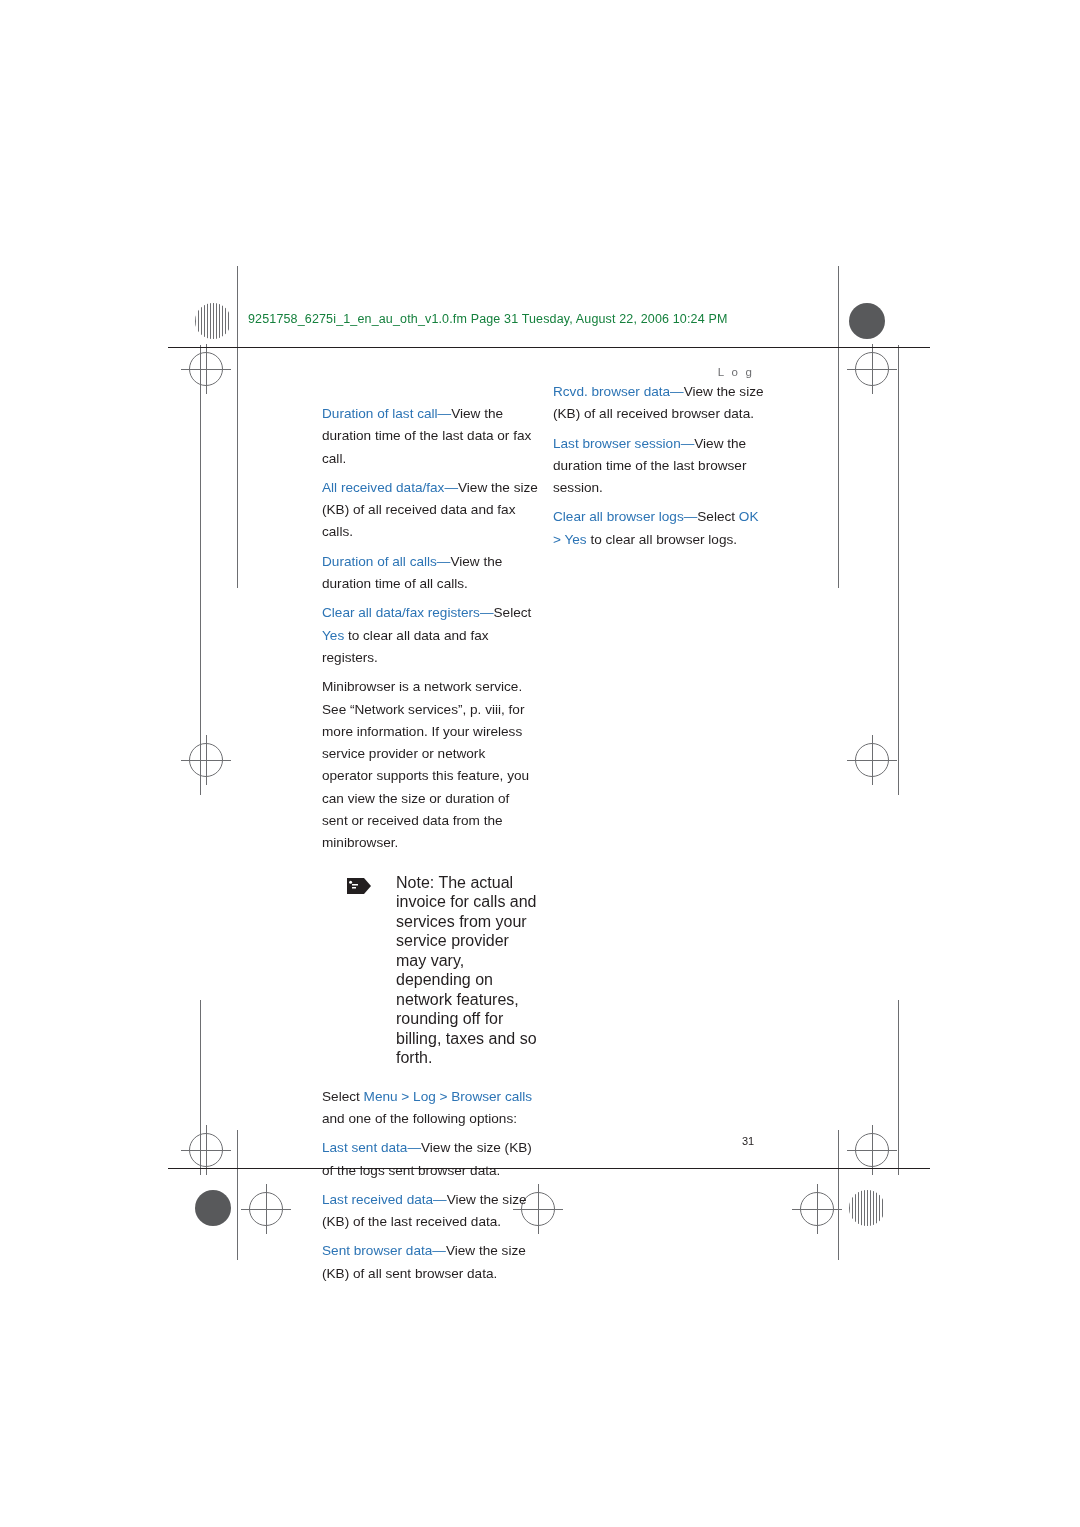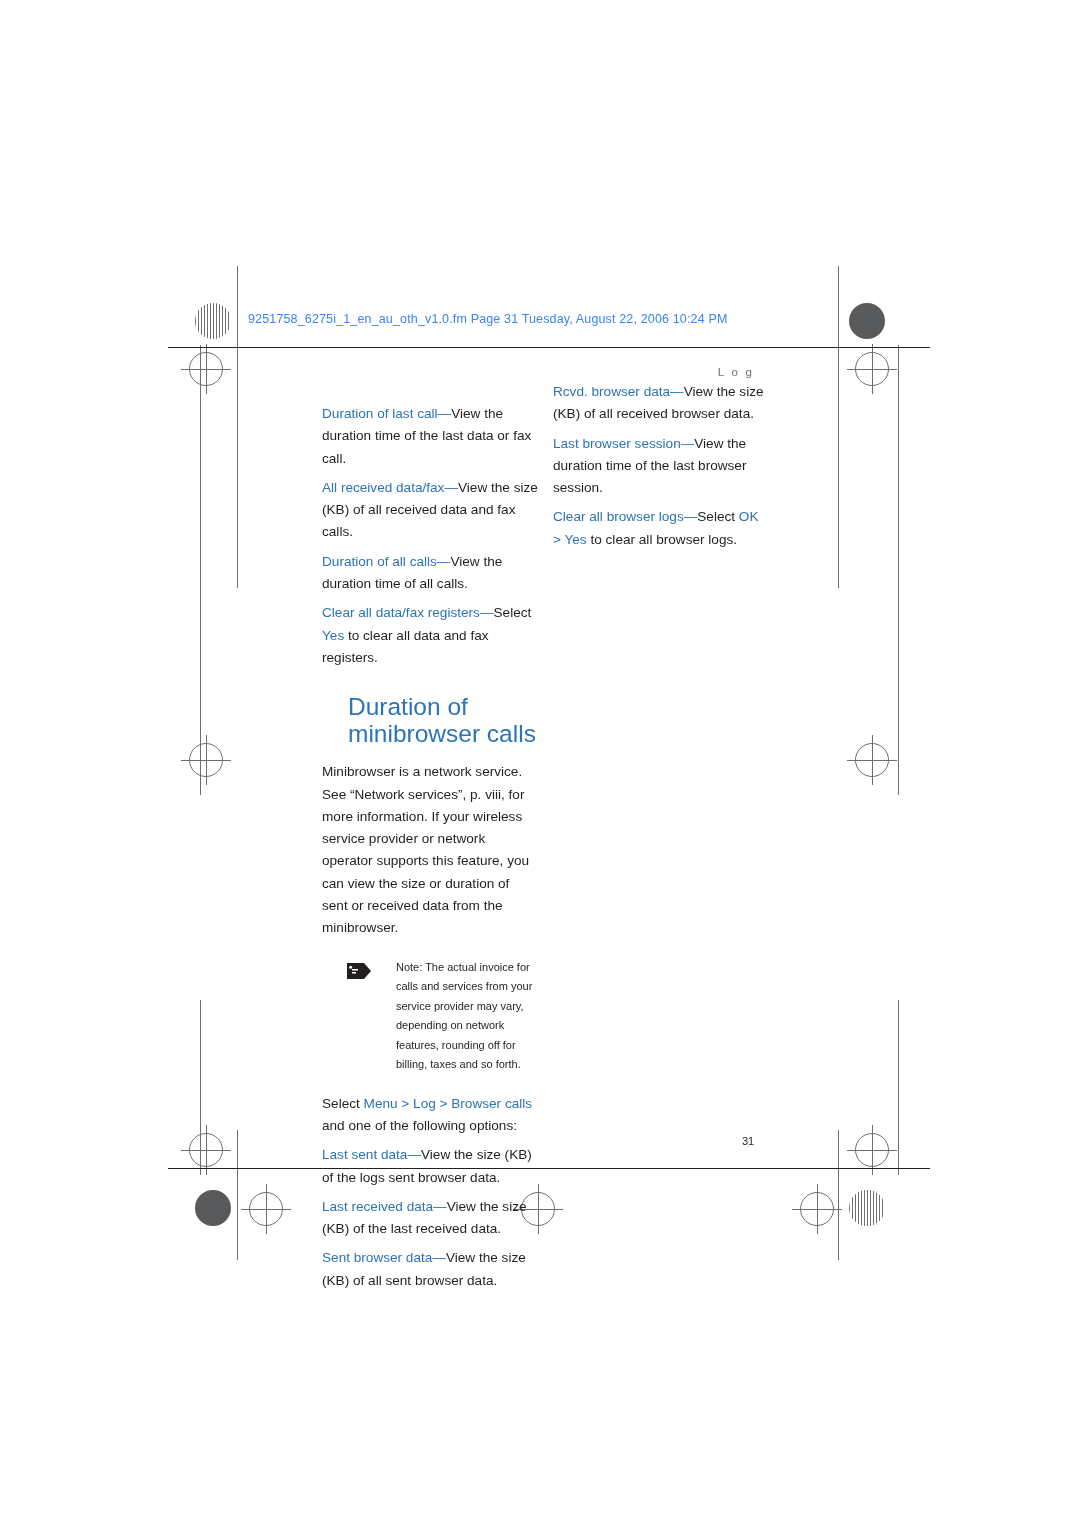--- a/index.html
+++ b/index.html
@@ -58,21 +58,21 @@
     position: absolute;
     background: #6d6e71;
   }
 
   
   .filestamp {
     position: absolute;
     left: 248px;
     top: 312px;
     font-size: 12.5px;
-    color: #3b82f6;
+    color: #15803d;
     letter-spacing: 0.15px;
     white-space: nowrap;
   }
   .rule-top {
     position: absolute;
     left: 168px;
     top: 347px;
     width: 762px;
     height: 1px;
     background: #231f20;
@@ -135,21 +135,21 @@
     min-height: 100px;
   }
   .note-icon {
     position: absolute;
     left: 24px;
     top: 3px;
     width: 26px;
     height: 20px;
   }
   .note-text {
-    font-size: 11px;
+    font-size: 16px;
     line-height: 19.5px;
   }
 
   .pagenum {
     position: absolute;
     left: 742px;
     top: 1135px;
     font-size: 11px;
     color: #231f20;
   }
@@ -207,24 +207,20 @@
     </p>
 
     <p>
       <span class="term">Duration of all calls</span><span class="term">—</span><span>View the duration time of all calls.</span>
     </p>
 
     <p>
       <span class="term">Clear all data/fax registers</span><span class="term">—</span><span>Select </span><span class="ui">Yes</span><span> to clear all data and fax registers.</span>
     </p>
 
-    <h2 class="heading">
-      <span>Duration of</span>
-      <span class="l2">minibrowser calls</span>
-    </h2>
 
     <p>Minibrowser is a network service. See “Network services”, p. viii, for more information. If your wireless service provider or network operator supports this feature, you can view the size or duration of sent or received data from the minibrowser.</p>
 
     <div class="note-block">
       <span class="note-icon">
         <svg width="26" height="20" viewBox="0 0 26 20" xmlns="http://www.w3.org/2000/svg">
           <path d="M1 2 H18 L25 10 L18 18 H1 Z" fill="#231f20"></path>
           <path d="M6 8 h6 v1.6 h-6 z M6 11 h4 v1.6 h-4 z" fill="#ffffff"></path>
           <circle cx="4.6" cy="6.2" r="1.5" fill="#ffffff"></circle>
         </svg>

